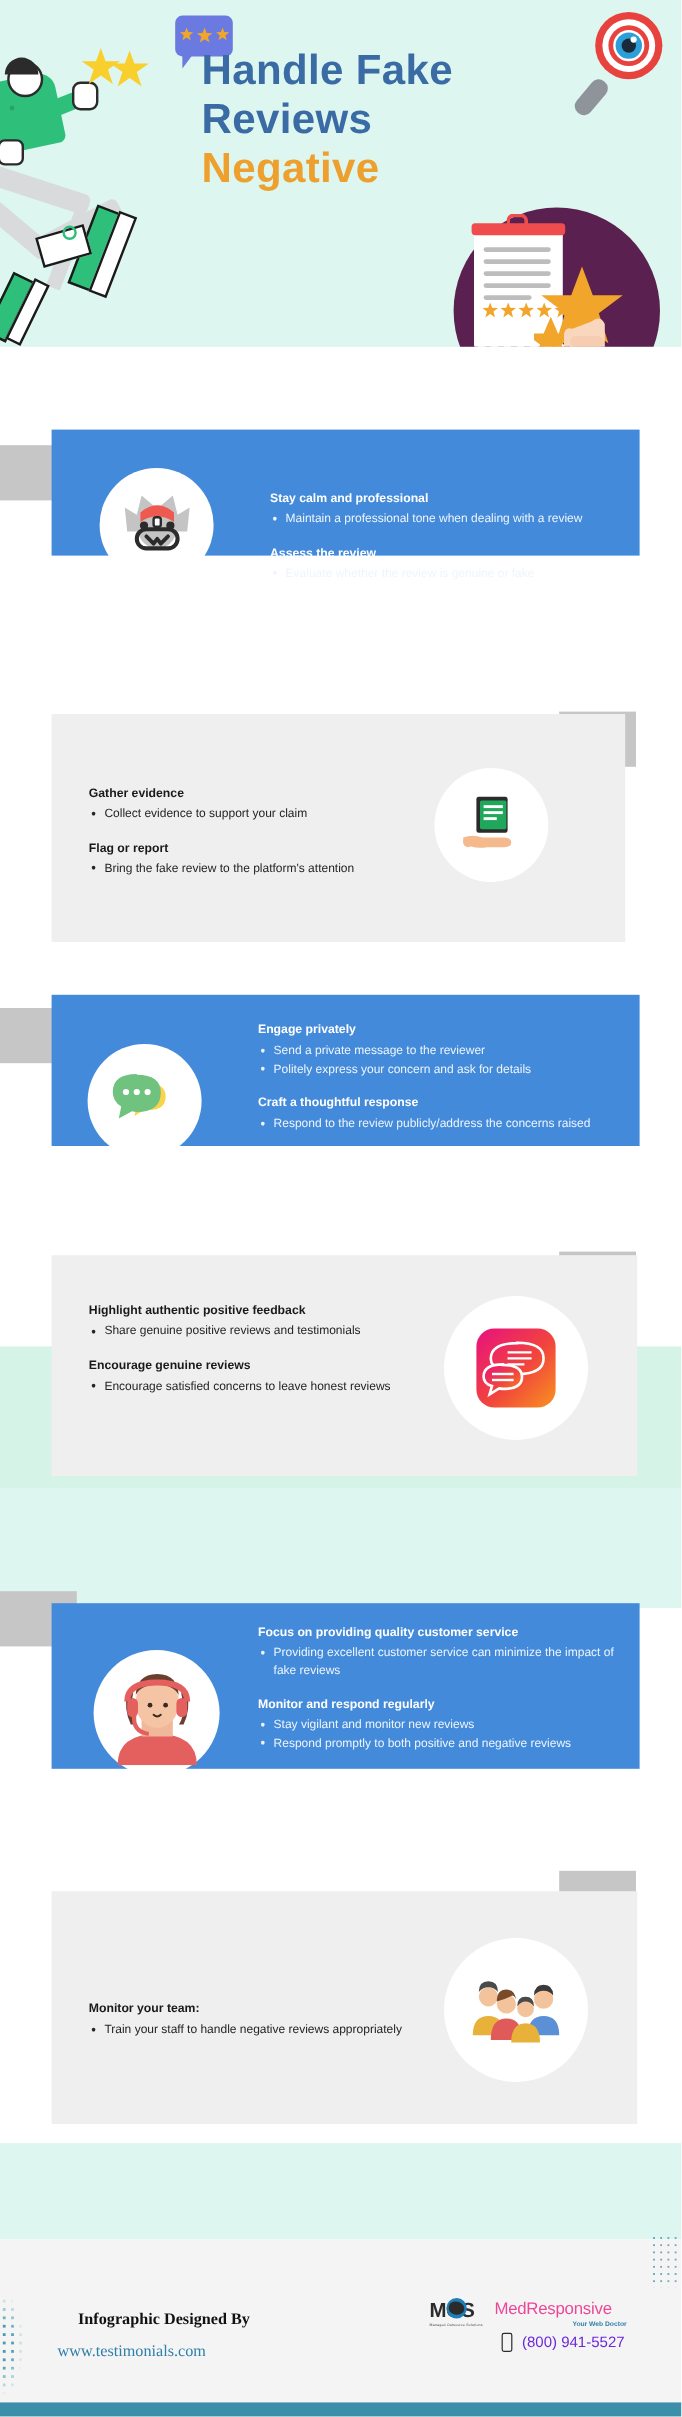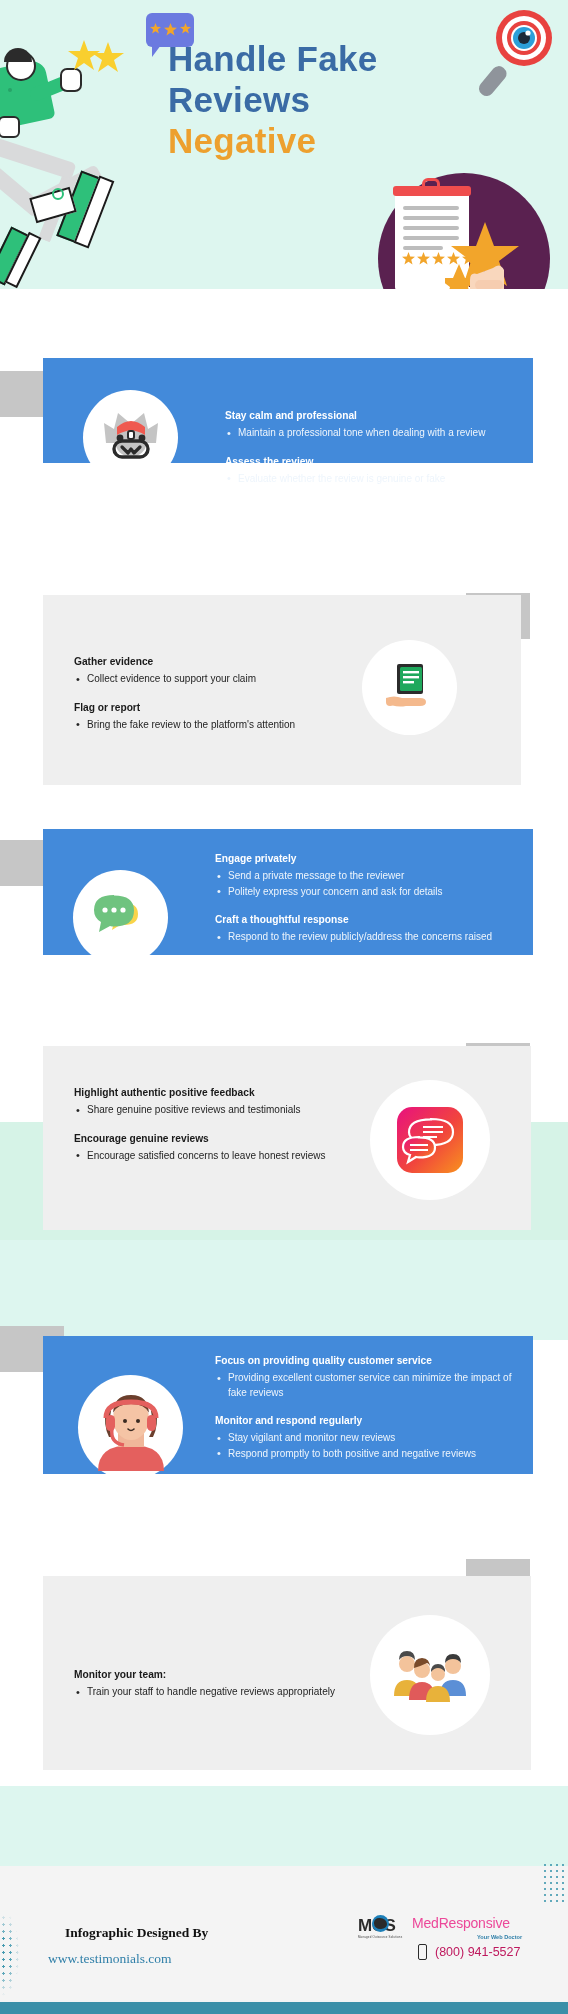--- a/index.html
+++ b/index.html
@@ -232,21 +232,21 @@
     font-size: 5.6px; font-weight: 700; color: #2f7fa8; white-space: nowrap;
   }
   .phone-row {
     position: absolute; left: 418px; top: 1944px;
     display: flex; align-items: center; gap: 8px;
   }
   .phone-icon {
     width: 9px; height: 16px;
     border: 1.3px solid #2b2b2b; border-radius: 2px;
   }
-  .phone-num { font-size: 12.5px; color: #be185d; }
+  .phone-num { font-size: 12.5px; color: #6d28d9; }
   .footer-bar {
     position: absolute; left: 0; top: 2002px;
     width: 568px; height: 12px; background: #3b8fa8;
   }
 </style>
 </head>
 <body>
 
 <div class="page">
 

